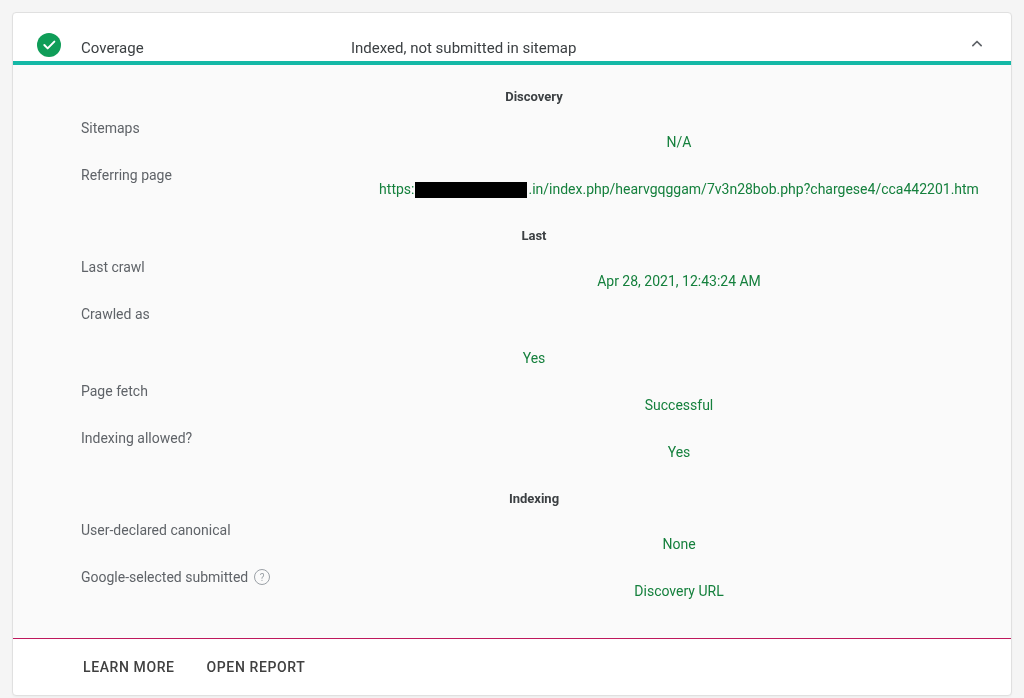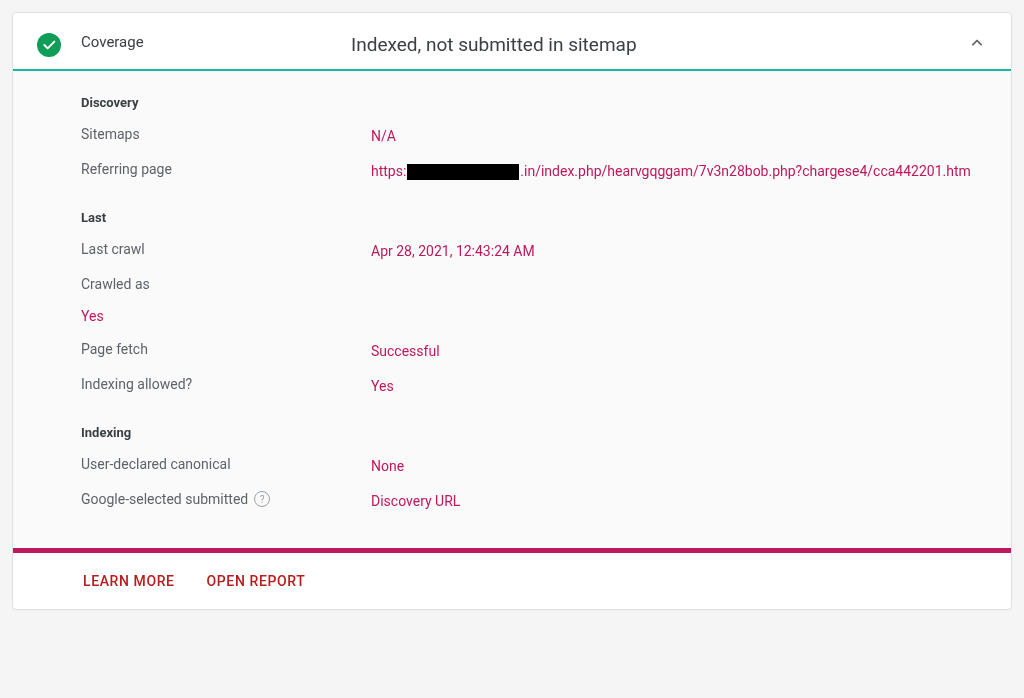--- a/index.html
+++ b/index.html
@@ -14,23 +14,23 @@
     background: #fff;
     border: 1px solid #e0e0e0;
     border-radius: 4px;
     width: 100%;
     max-width: 1000px;
     margin: 0 auto;
     box-shadow: 0 1px 2px rgba(0,0,0,0.04);
   }
   .card-header {
     display: flex;
-    align-items: flex-start;
-    padding: 20px 24px 12px 24px;
-    border-bottom: 2px solid #14b8a6;
+    align-items: flex-end;
+    padding: 20px 24px 4px 24px;
+    border-bottom: 4px solid #14b8a6;
     cursor: pointer;
   }
   .status-icon {
     width: 24px;
     height: 24px;
     border-radius: 50%;
     background: #0f9d58;
     display: flex;
     align-items: center;
     justify-content: center;
@@ -38,32 +38,33 @@
   }
   .status-icon svg { width: 16px; height: 16px; }
   .header-title {
     margin-left: 20px;
     font-size: 15px;
     color: #3c4043;
     width: 270px;
     flex-shrink: 0;
   }
   .header-status {
-    font-size: 19px;
+    font-size: 15px;
     color: #3c4043;
     flex: 1;
   }
   .chevron {
     color: #5f6368;
     flex-shrink: 0;
   }
   .card-body {
     padding: 24px 24px 8px 68px;
     background: #fafafa;
-    border-bottom: 5px solid #be185d;
+    border-bottom: 1px solid #be185d;
+    text-align: center;
   }
   .section { margin-bottom: 28px; }
   .section-title {
     font-size: 13px;
     font-weight: 700;
     color: #3c4043;
     margin-bottom: 16px;
   }
   .row {
     display: flex;
@@ -74,25 +75,26 @@
     width: 290px;
     flex-shrink: 0;
     color: #5f6368;
     font-size: 14px;
     display: flex;
     align-items: center;
     gap: 6px;
   }
   .row-value {
     flex: 1;
-    color: #be185d;
+    color: #15803d;
     font-size: 14px;
     word-break: break-all;
     line-height: 1.5;
     position: relative;
+    margin-top: 12px;
   }
   .redact {
     display: inline-block;
     background: #000;
     width: 112px;
     height: 16px;
     vertical-align: middle;
     margin: 0 1px;
   }
   .help-icon {
@@ -108,21 +110,21 @@
     cursor: pointer;
   }
   .card-footer {
     padding: 14px 24px 14px 68px;
     display: flex;
     gap: 28px;
   }
   .footer-btn {
     background: none;
     border: none;
-    color: #b91c1c;
+    color: #404040;
     font-size: 14px;
     font-weight: 500;
     letter-spacing: 0.6px;
     cursor: pointer;
     padding: 6px 2px;
     font-family: inherit;
   }
 </style>
 </head>
 <body>

